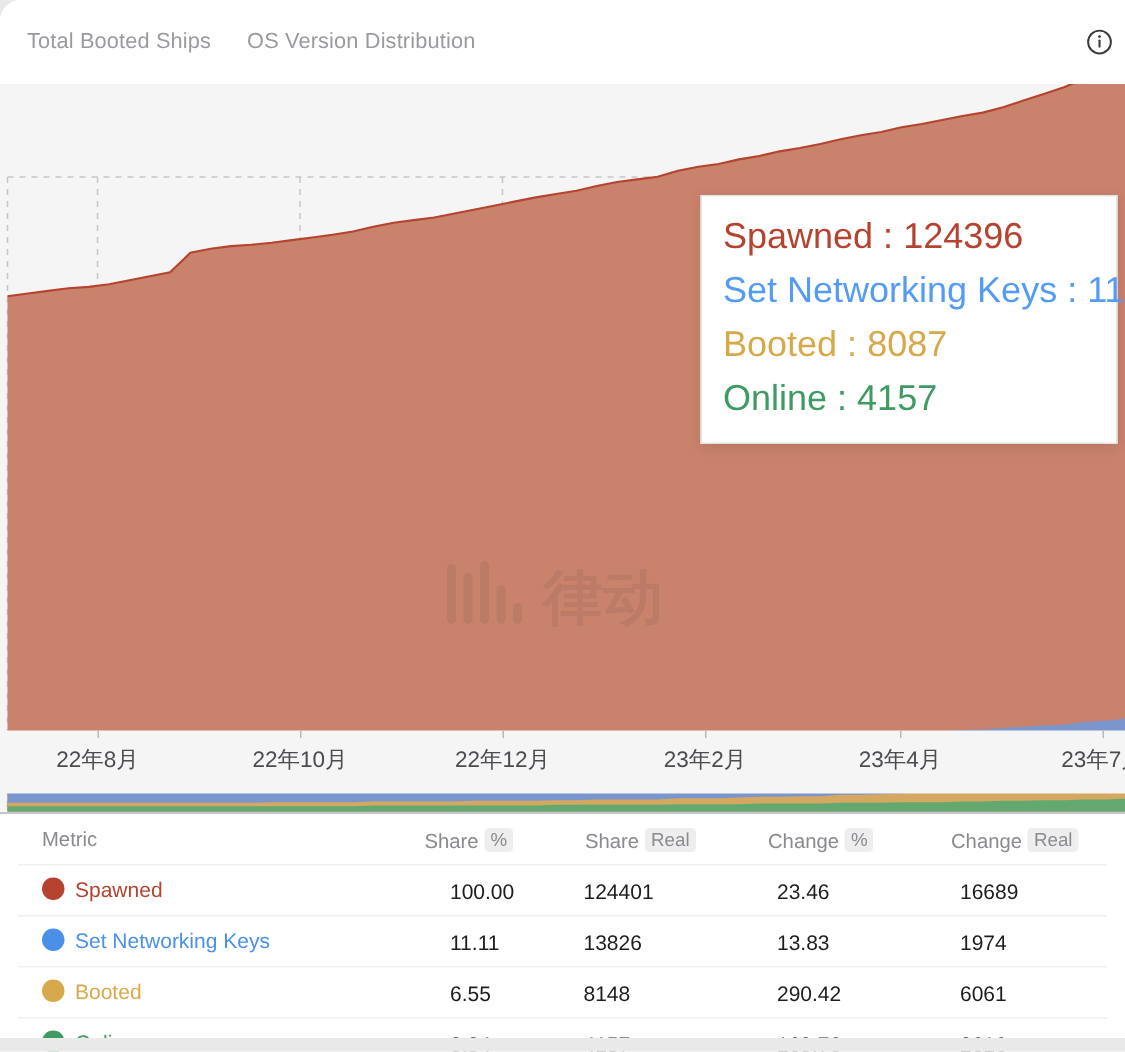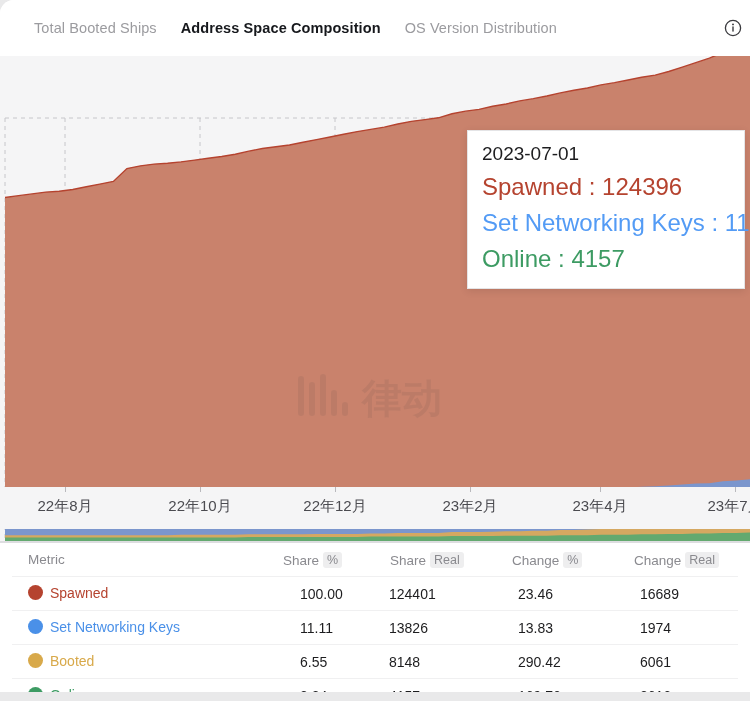--- a/index.html
+++ b/index.html
@@ -16,21 +16,21 @@
     background: #ffffff;
     border-top-left-radius: 14px;
     overflow: hidden;
   }
 
   
   .tabbar {
     position: absolute; left: 0; top: 0;
     width: 710px; height: 56px;
     display: flex; align-items: center;
-    padding-left: 34px;
+    padding-left: 18px;
     background: #ffffff;
   }
   .tab {
     font-size: 14.5px;
     color: #9b9b9f;
     margin-right: 24px;
     white-space: nowrap;
     cursor: pointer;
     letter-spacing: .1px;
   }
@@ -176,21 +176,20 @@
     background: #e9e9ea;
   }
 </style>
 </head>
 <body>
 
 <div class="card">
 
   <div class="tabbar">
     <div class="tab">Total Booted Ships</div>
-    <div class="tab active">Address Space Composition</div>
     <div class="tab">OS Version Distribution</div>
   </div>
   <div class="info-icon">
     <svg width="18" height="18" viewBox="0 0 18 18">
       <circle cx="9" cy="9" r="7.6" fill="none" stroke="#3a3a3e" stroke-width="1.3"></circle>
       <circle cx="9" cy="5.4" r="0.95" fill="#3a3a3e"></circle>
       <rect x="8.3" y="7.3" width="1.4" height="5.4" rx="0.6" fill="#3a3a3e"></rect>
     </svg>
   </div>
 
@@ -239,26 +238,28 @@
       <div class="xlabel" style="left: 335px;">22年12月</div>
       <div class="xtick" style="left: 470px;"></div>
       <div class="xlabel" style="left: 470px;">23年2月</div>
       <div class="xtick" style="left: 600px;"></div>
       <div class="xlabel" style="left: 600px;">23年4月</div>
       <div class="xtick" style="left: 735px;"></div>
       <div class="xlabel" style="left: 735px;">23年7月</div>
     </div>
 
   <div class="tooltip">
-    <div class="tt-date">2023-07-01</div>
     <div class="tt-row" style="color: rgb(181, 67, 47);">
       <span>Spawned</span><span> : </span><span>124396</span>
     </div>
     <div class="tt-row" style="color: rgb(83, 155, 245);">
       <span>Set Networking Keys</span><span> : </span><span>11755</span>
+    </div>
+    <div class="tt-row" style="color: rgb(216, 169, 74);">
+      <span>Booted</span><span> : </span><span>8087</span>
     </div>
     <div class="tt-row" style="color: rgb(61, 155, 99);">
       <span>Online</span><span> : </span><span>4157</span>
     </div>
   </div>
 
   <div class="table">
     <div class="thead">
       <div class="th" style="left:28px">
         <span>Metric</span>

